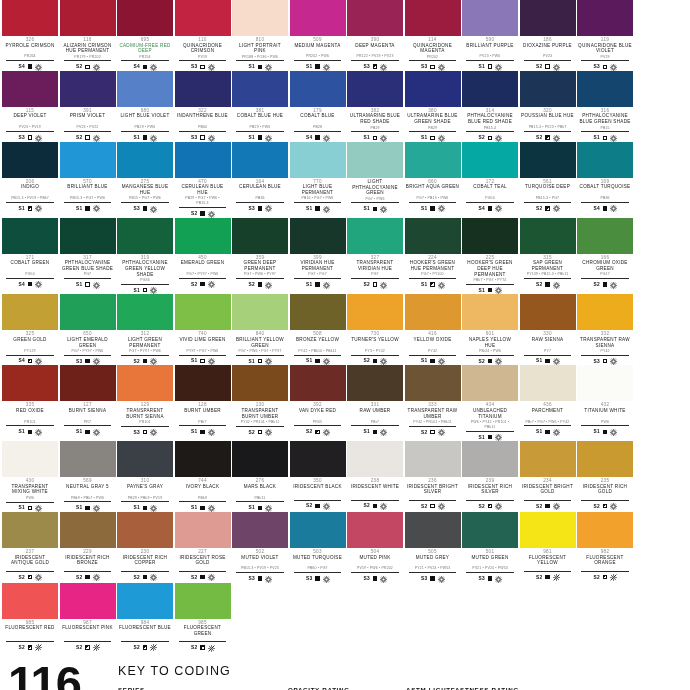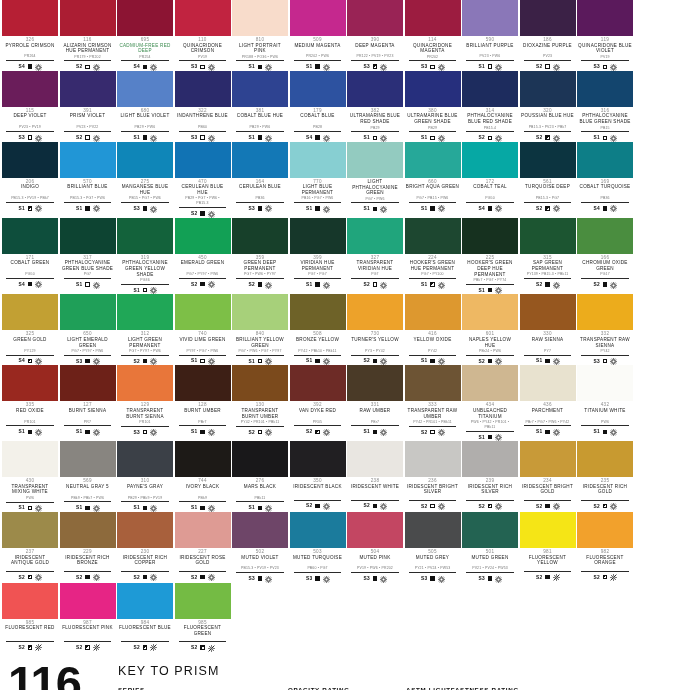--- a/index.html
+++ b/index.html
@@ -2799,21 +2799,21 @@
         </div>
       </div>
     </div>
 
   <div class="bottom">
     <div class="count-block">
       <div class="big-num">116</div>
 
     </div>
     <div class="key-block">
-      <div class="key-title">KEY TO PRISM</div>
+      <div class="key-title">KEY TO CODING</div>
       <div class="key-cols">
         <div class="key-col series-col">
           <div class="key-head">SERIES</div>
 
         </div>
         <div class="key-col opacity-col">
           <div class="key-head">OPACITY RATING</div>
 
         </div>
         <div class="key-col astm-col">

